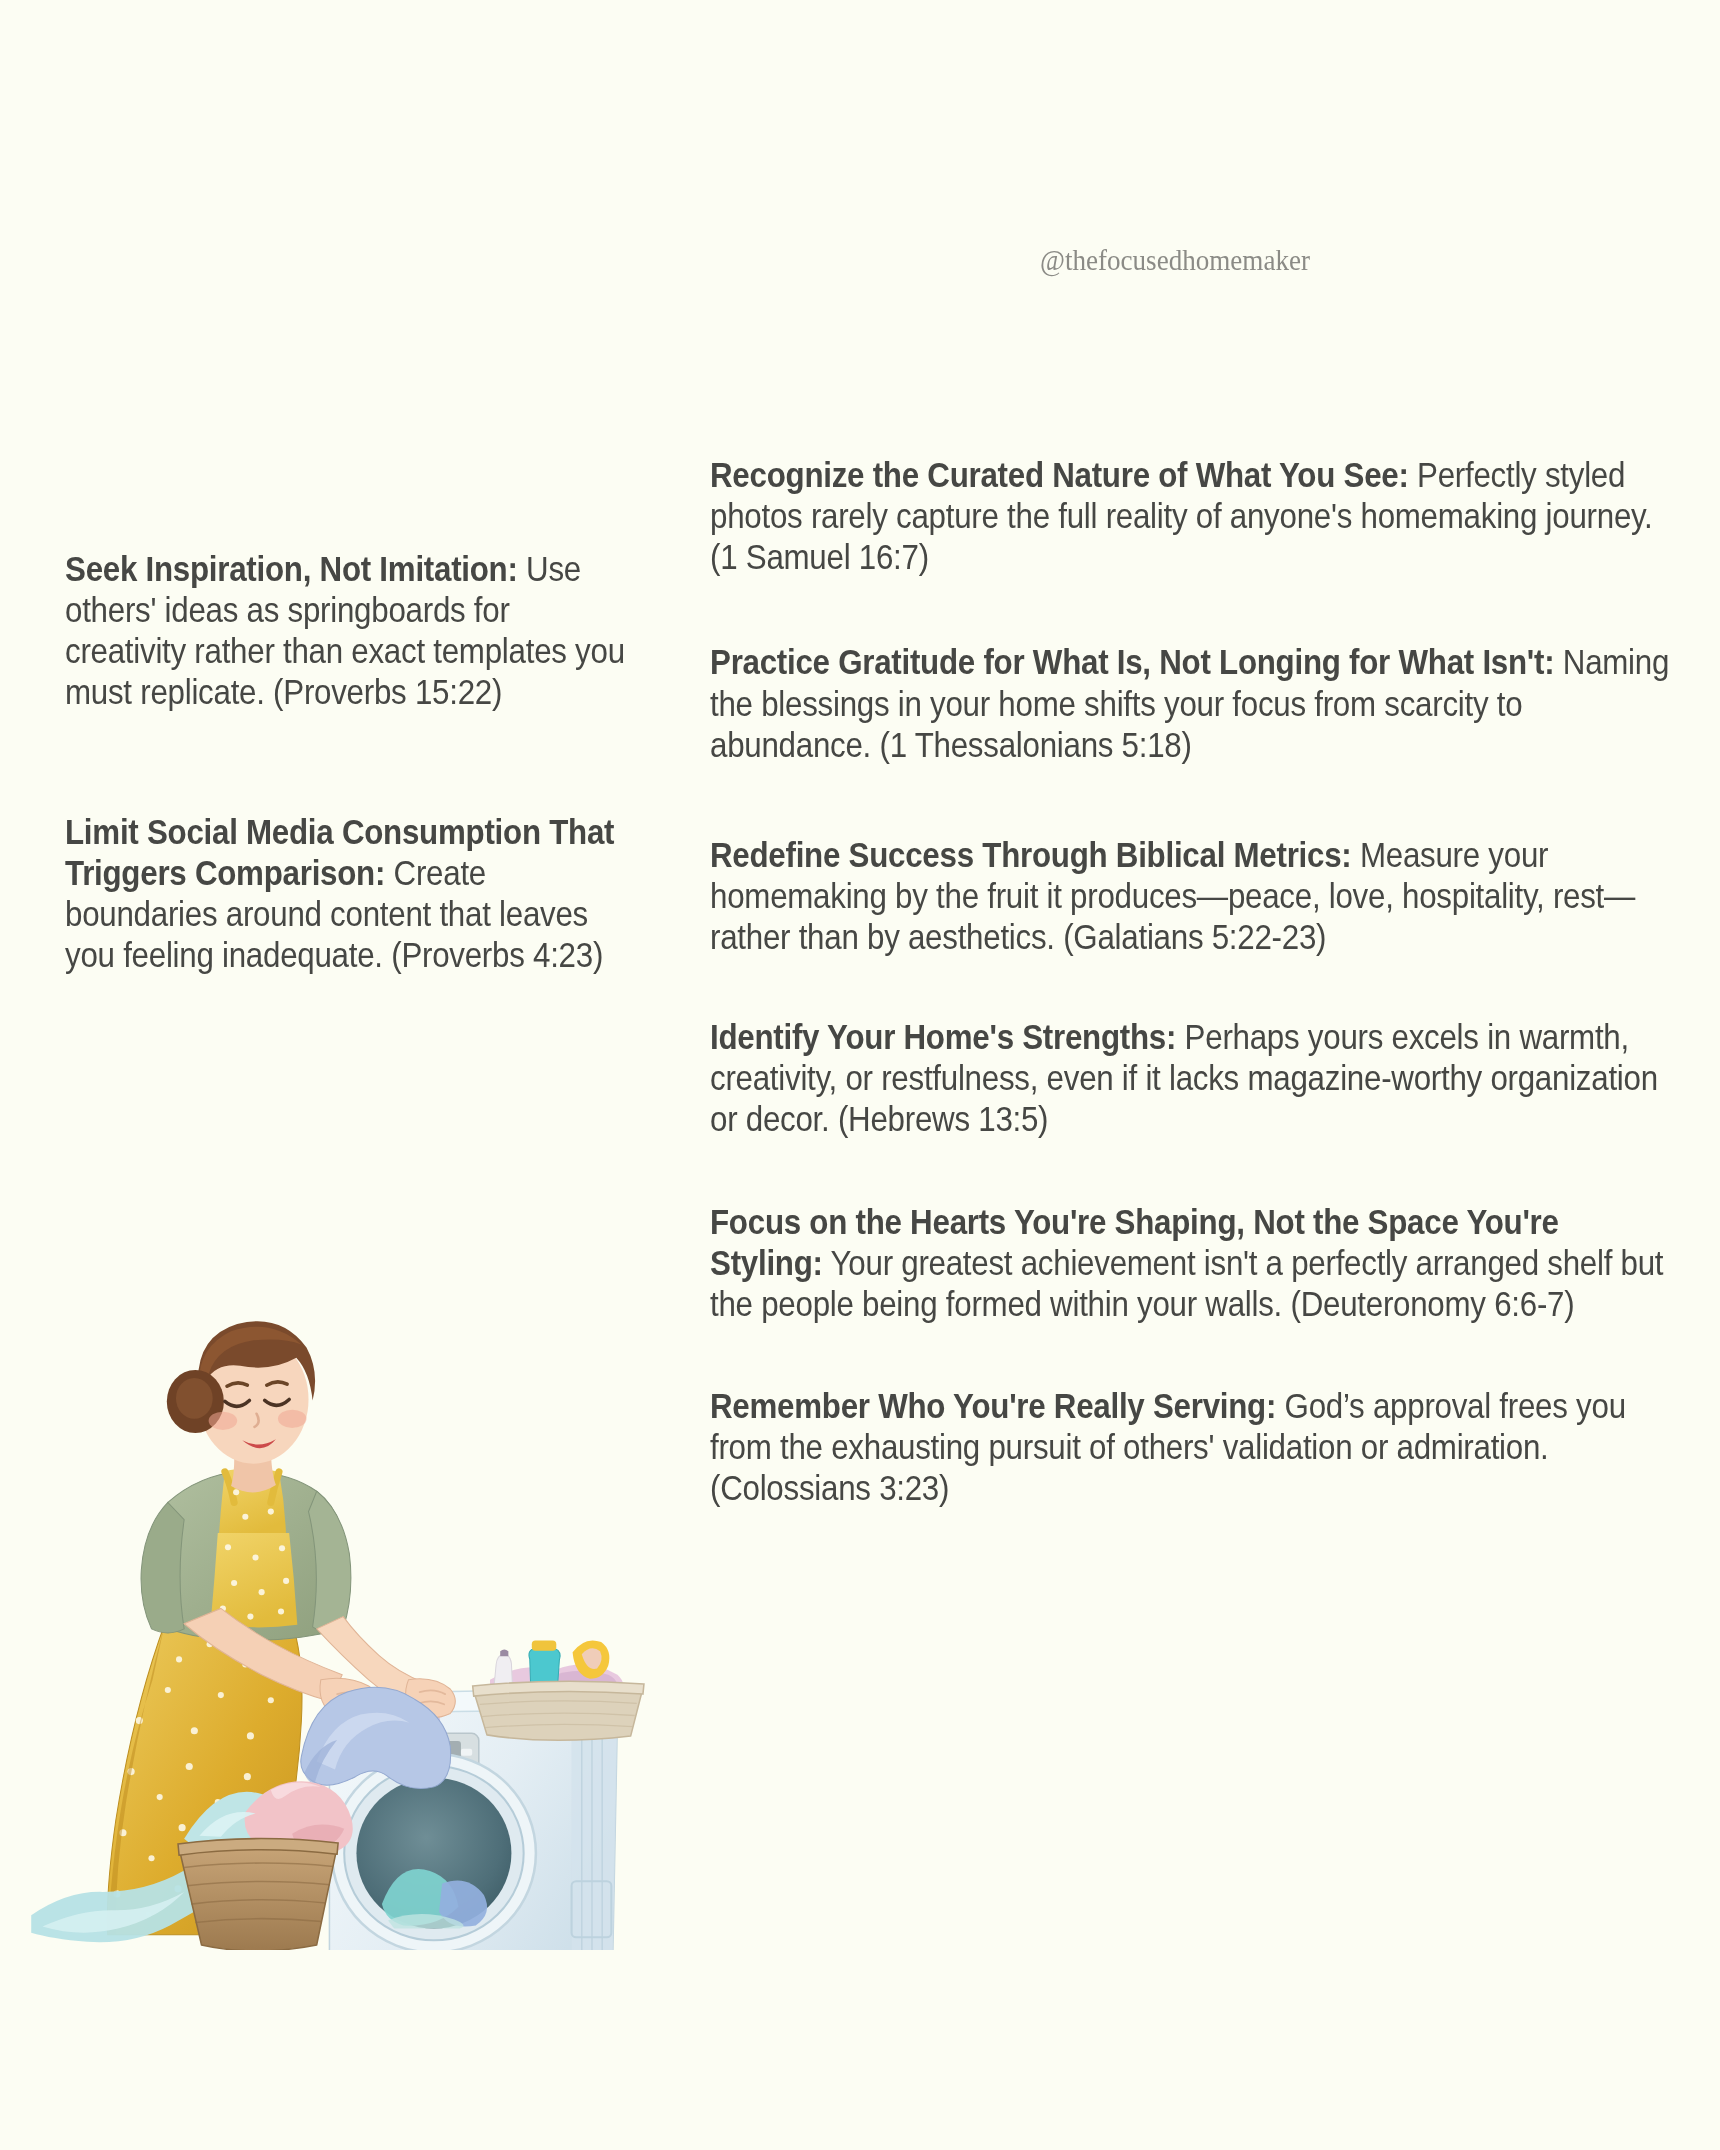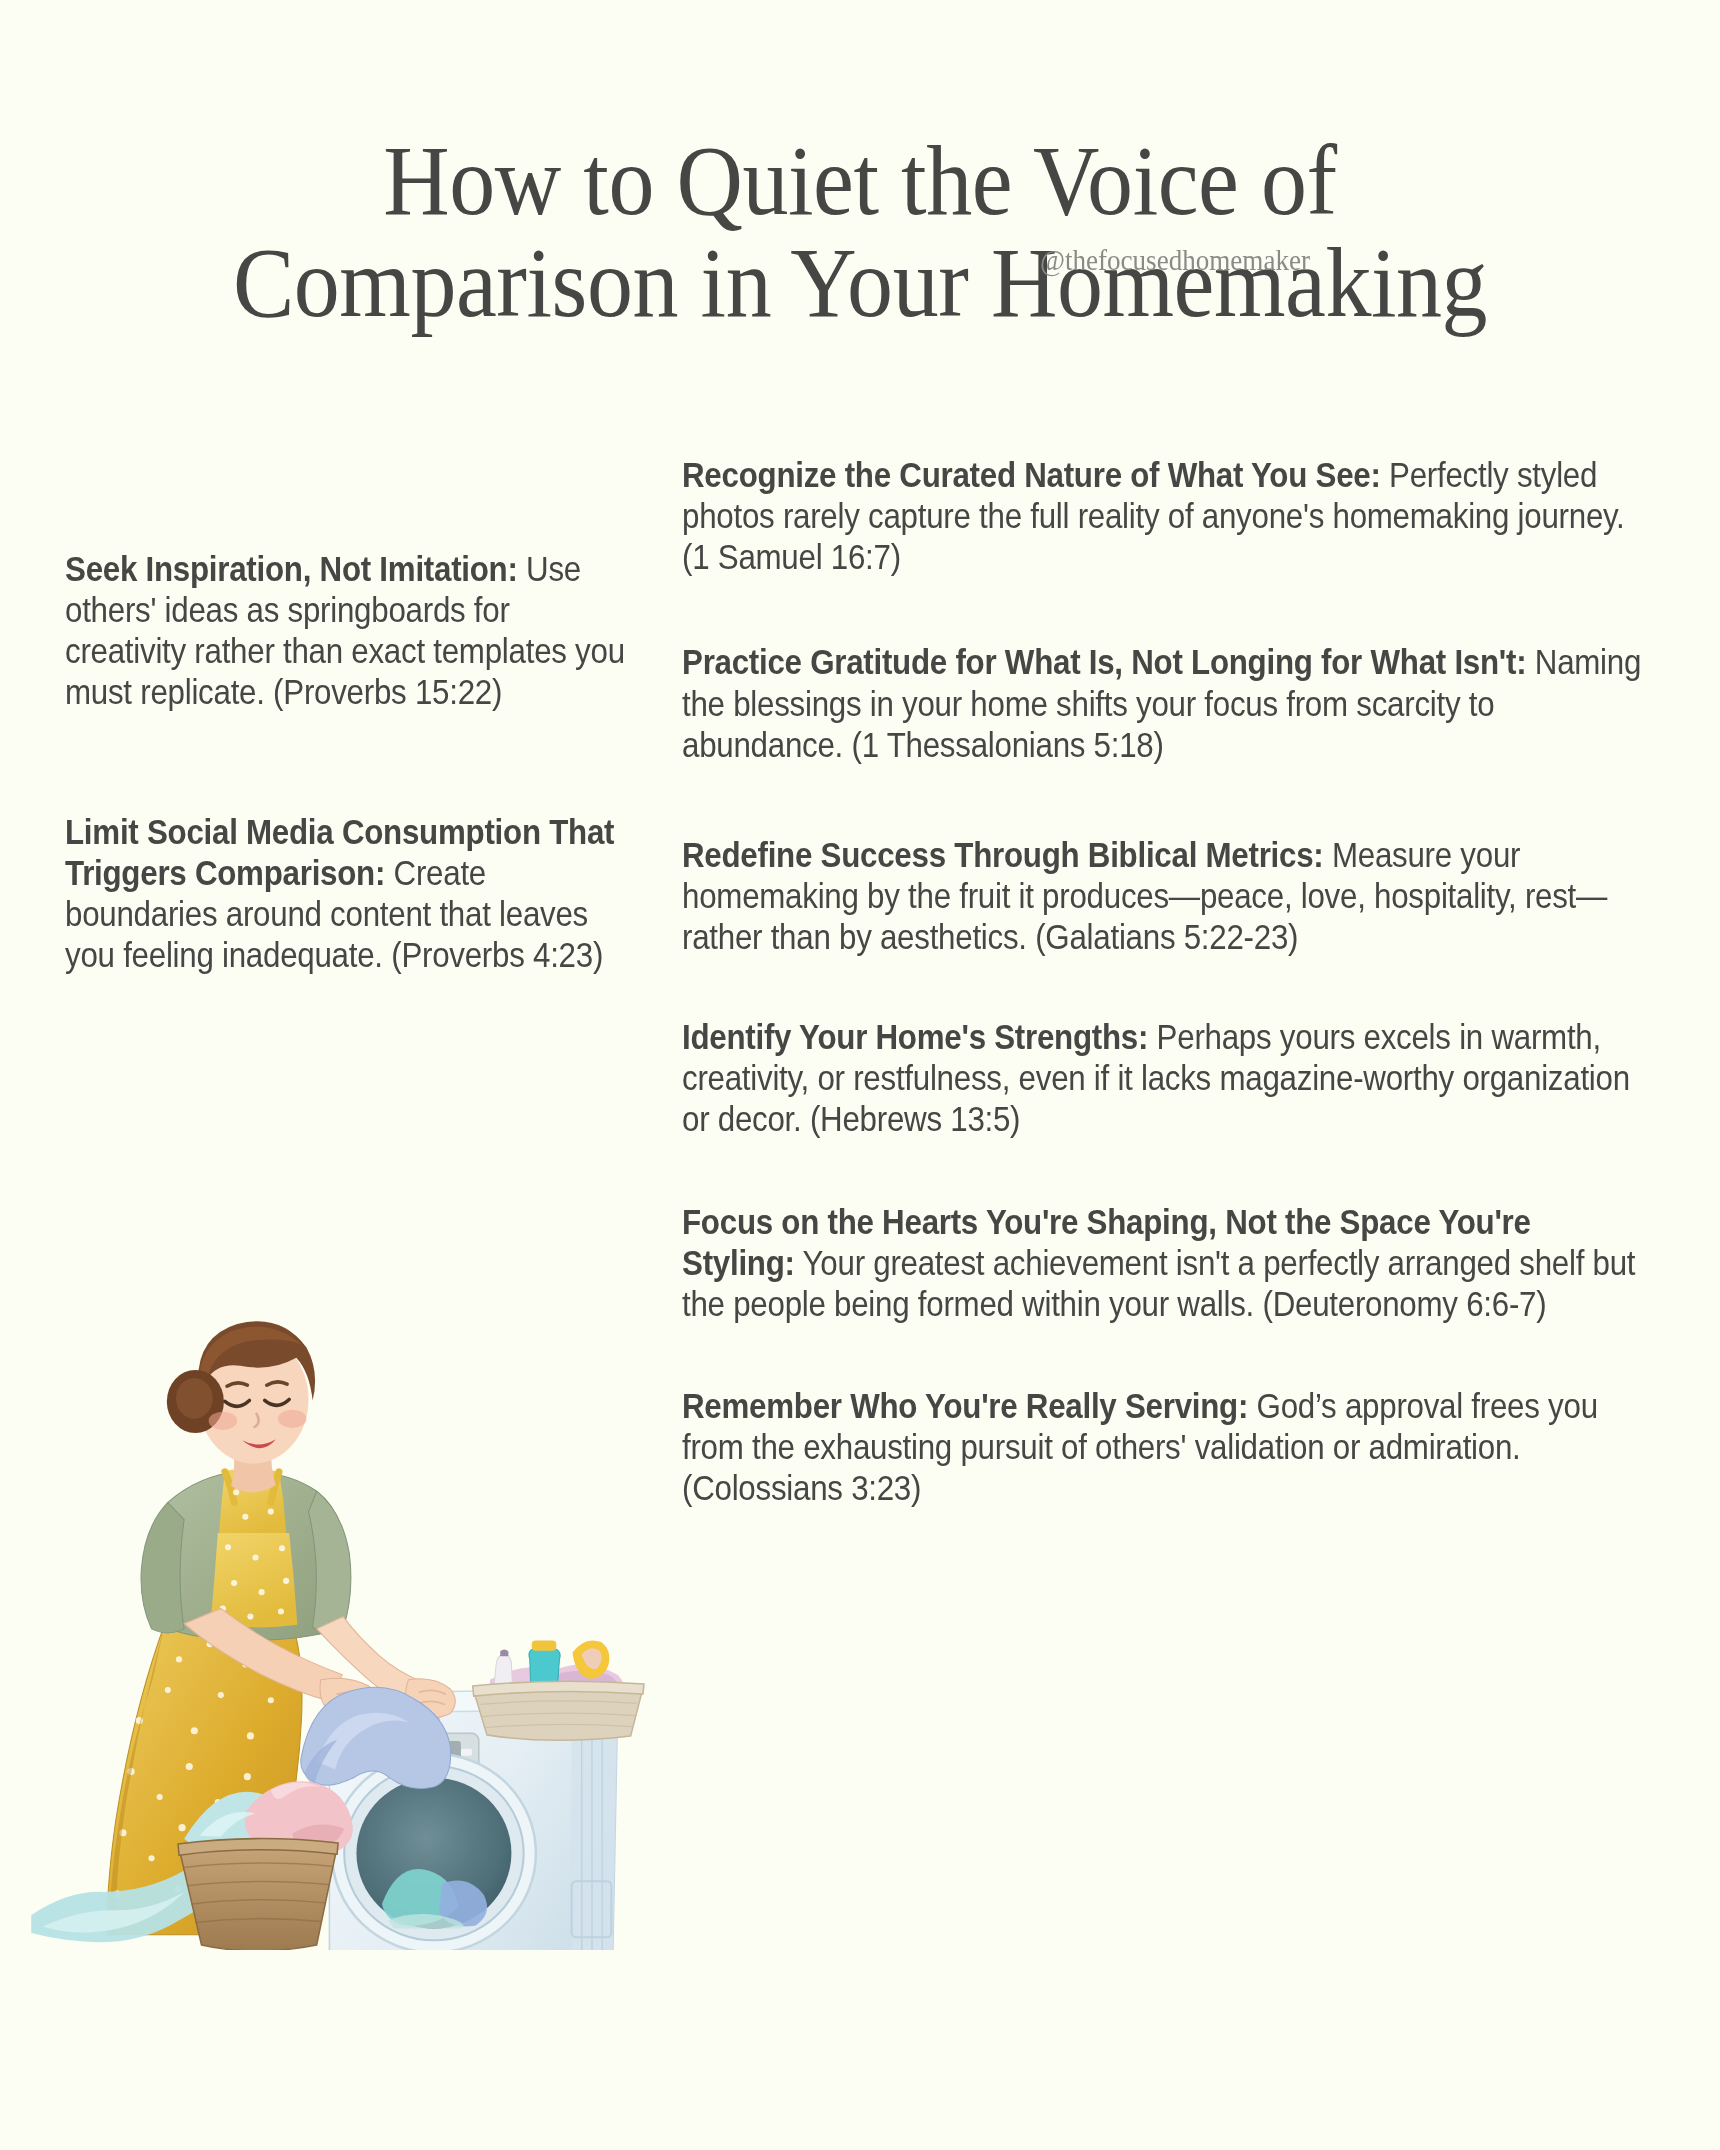--- a/index.html
+++ b/index.html
@@ -53,21 +53,21 @@
 
   
   .col-left {
     position: absolute;
     left: 65px;
     top: 548px;
     width: 573px;
   }
   .col-right {
     position: absolute;
-    left: 682px;
+    left: 710px;
     top: 454px;
     width: 969px;
   }
 
   .tip {
     color: #464744;
     font-size: 35px;
     line-height: 1.175;
     font-family: "Liberation Sans Narrow", "Liberation Sans", sans-serif;
     transform: scaleX(0.895);
@@ -97,24 +97,20 @@
     width: 630px;
     height: 678px;
   }
   .illus svg { display: block; width: 100%; height: 100%; }
 </style>
 </head>
 <body>
 
 <div class="page" style="background: rgb(252, 253, 243);">
 
-  <div class="title-wrap">
-    <div class="title-line" style="color: rgb(70, 71, 68);">How to Quiet the Voice of</div>
-    <div class="title-line" style="color: rgb(70, 71, 68);">Comparison in Your Homemaking</div>
-  </div>
   <div class="watermark" style="color: rgb(139, 139, 134);">@thefocusedhomemaker</div>
 
   <div class="col-left">
     <p class="tip" style="color: rgb(70, 71, 68);"><b>Seek Inspiration, Not Imitation:</b><span> Use others' ideas as springboards for creativity rather than exact templates you must replicate. (Proverbs 15:22)</span></p>
     <div class="gap-left-1"></div>
     <p class="tip" style="color: rgb(70, 71, 68);"><b>Limit Social Media Consumption That Triggers Comparison:</b><span> Create boundaries around content that leaves you feeling inadequate. (Proverbs 4:23)</span></p>
   </div>
 
   <div class="col-right">
     <p class="tip" style="color: rgb(70, 71, 68);"><b>Recognize the Curated Nature of What You See:</b><span> Perfectly styled photos rarely capture the full reality of anyone's homemaking journey. (1 Samuel 16:7)</span></p>

